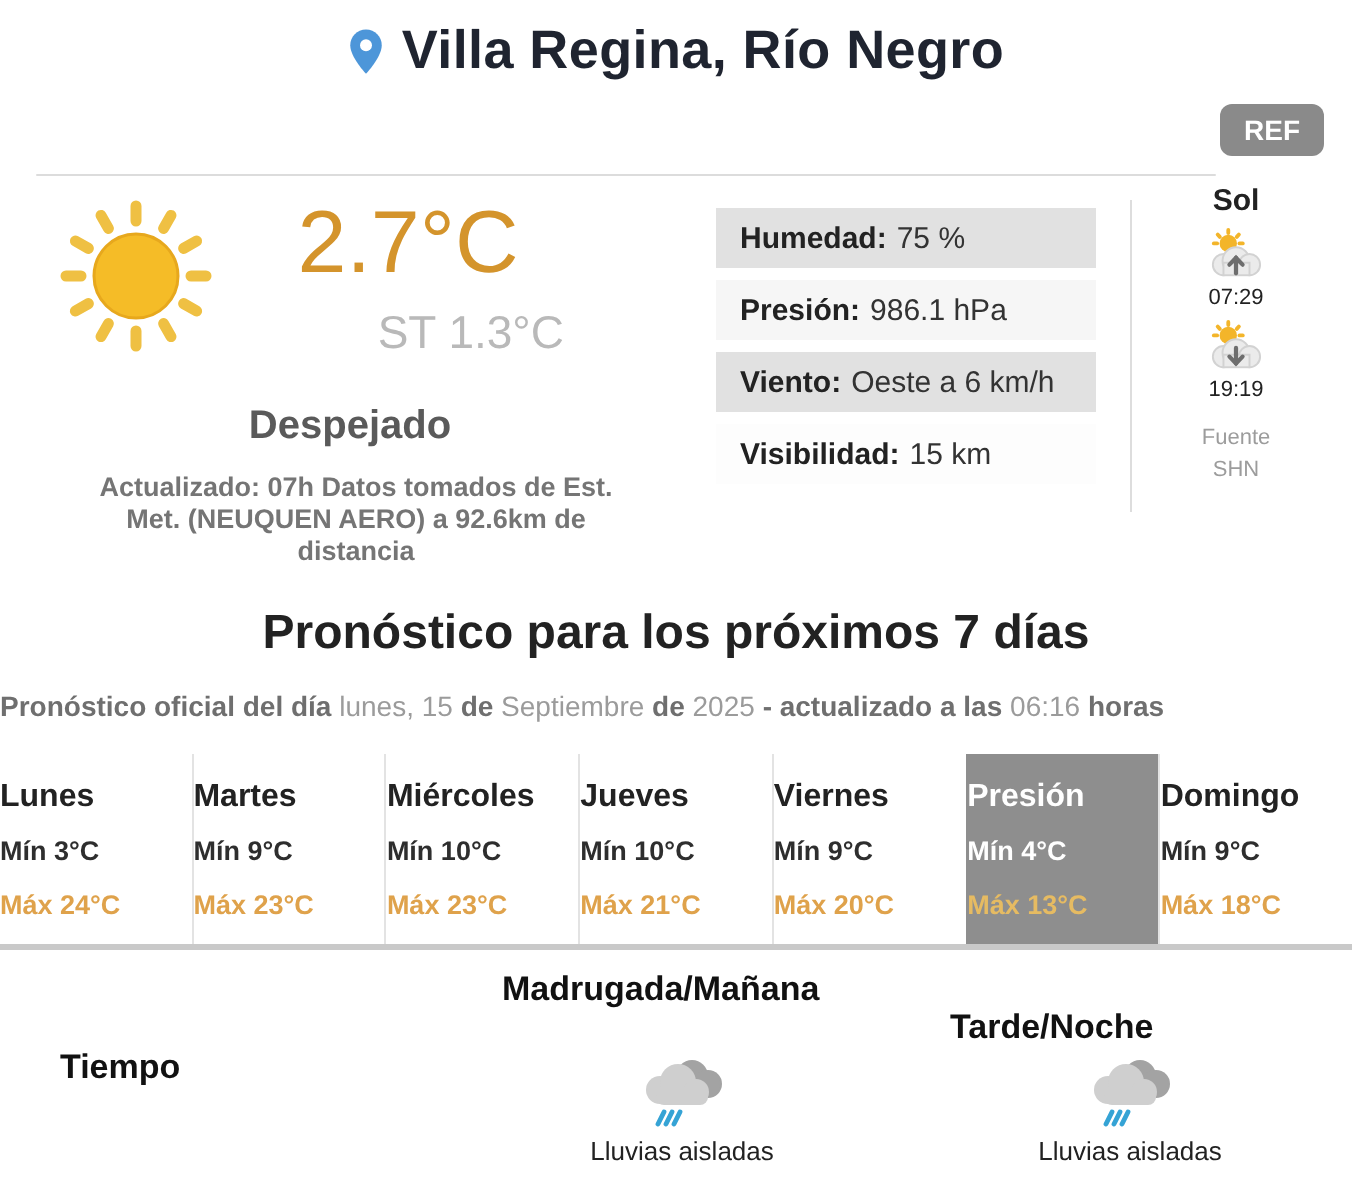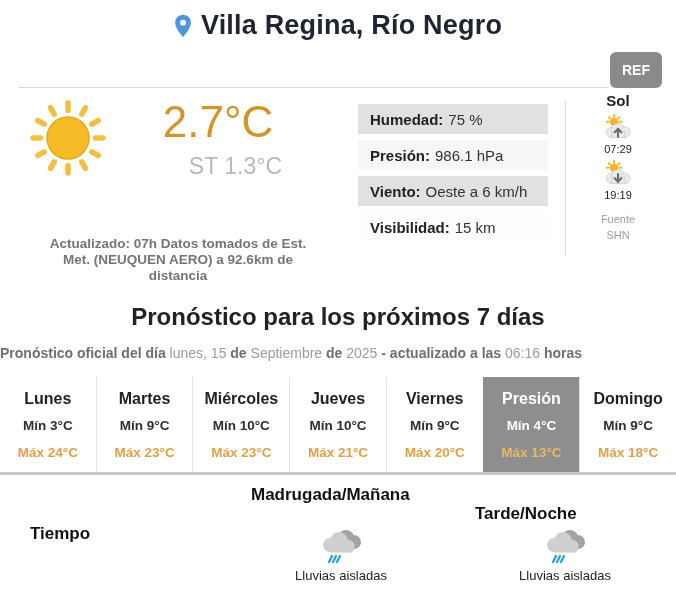--- a/index.html
+++ b/index.html
@@ -3,29 +3,29 @@
 <meta charset="utf-8">
 <style>
   * { margin:0; padding:0; box-sizing:border-box; }
   html,body { background:#fff; }
   body { font-family:"Liberation Sans", sans-serif; }
   .page { position:relative; width:676px; height:591px; background:#fff; overflow:hidden; }
 
   
   .header { position:absolute; top:10px; left:0; width:100%; display:flex; justify-content:center; align-items:center; gap:9px; }
   .header .title { font-size:27px; font-weight:bold; color:#1f2430; letter-spacing:.2px; }
-  .ref-btn { position:absolute; top:52px; left:610px; width:52px; height:36px; background:#8a8a8a; color:#fff;
+  .ref-btn { position:absolute; top:52px; left:610px; width:52px; height:26px; background:#8a8a8a; color:#fff;
              font-size:14px; font-weight:bold; border:none; border-radius:6px;
              display:flex; align-items:center; justify-content:center; cursor:pointer;
              font-family:"Liberation Sans", sans-serif; }
   .hdr-divider { position:absolute; top:87px; left:18px; width:590px; height:1px; background:#dcdcdc; border-radius:1px; }
 
   
   .sun-big { position:absolute; left:28px; top:98px; width:80px; height:80px; }
-  .temp-now { position:absolute; left:136px; top:100px; width:164px; text-align:center;
+  .temp-now { position:absolute; left:122px; top:100px; width:164px; text-align:center;
               font-size:44px; line-height:1; color:#d4942c; }
   .feels-like { position:absolute; left:118px; top:153px; width:164px; text-align:right;
                 font-size:23px; color:#b9b9b9; }
   .condition { position:absolute; left:30px; top:202px; width:290px; text-align:center;
                font-size:20px; font-weight:bold; color:#5a5a5a; }
   .updated { position:absolute; left:45px; top:236px; width:266px; text-align:center;
              font-size:13.5px; font-weight:bold; color:#757575; line-height:1.18; }
 
   
   .stats { position:absolute; left:358px; top:104px; width:190px; }
@@ -47,21 +47,21 @@
 
   
   .f-title { position:absolute; top:303px; left:0; width:100%; text-align:center;
              font-size:24px; font-weight:bold; color:#222; }
   .f-sub { position:absolute; top:345px; left:0; width:100%; 
            font-size:14px; color:#9b9b9b; }
   .f-sub .b { font-weight:bold; color:#6f6f6f; }
 
   
   .day-table { position:absolute; top:377px; left:0; width:676px; height:95px; display:flex; }
-  .day-cell { flex:1; text-align:center; border-left:1px solid #e3e3e3; padding-top:13px; cursor:pointer; }
+  .day-cell { flex:1; text-align:left; border-left:1px solid #e3e3e3; padding-top:13px; cursor:pointer; }
   .day-cell:first-child { border-left:none; }
   .day-cell .dname { font-size:16px; font-weight:bold; color:#222; margin-bottom:10px; }
   .day-cell .dmin { font-size:13.5px; font-weight:bold; color:#2e2e2e; margin-bottom:12px; }
   .day-cell .dmax { font-size:13.5px; font-weight:bold; color:#dfa24b; }
   .day-cell.selected { background:#8e8e8e; border-left-color:#8e8e8e; }
   .day-cell.selected .dname, .day-cell.selected .dmin { color:#fff; }
   .day-cell.selected .dmax { color:#e6bb62; }
   .table-bottom { position:absolute; top:472px; left:0; width:676px; height:3px; background:#c9c9c9; }
 
   
@@ -106,20 +106,21 @@
       <line x1="26.2" y1="63.8" x2="22.5" y2="70.3"></line>
         <line x1="40" y1="67.5" x2="40" y2="75"></line>
       <line x1="53.8" y1="63.8" x2="57.5" y2="70.3"></line>
         <line x1="63.8" y1="53.8" x2="70.3" y2="57.5"></line>
     </g>
     <circle cx="40" cy="40" r="21" fill="#f5bc27" stroke="#e7a81d" stroke-width="1.5"></circle>
   </svg>
 
   <div class="temp-now">2.7°C</div>
   <div class="feels-like">ST 1.3°C</div>
+  <div class="condition">Despejado</div>
   <div class="updated">Actualizado: 07h Datos tomados de Est. Met. (NEUQUEN AERO) a 92.6km de distancia</div>
 
   <div class="stats">
     <div class="stat-row">
       <span class="lbl">Humedad:</span>
       <span>75 %</span>
     </div>
     <div class="stat-row">
       <span class="lbl">Presión:</span>
       <span>986.1 hPa</span>

